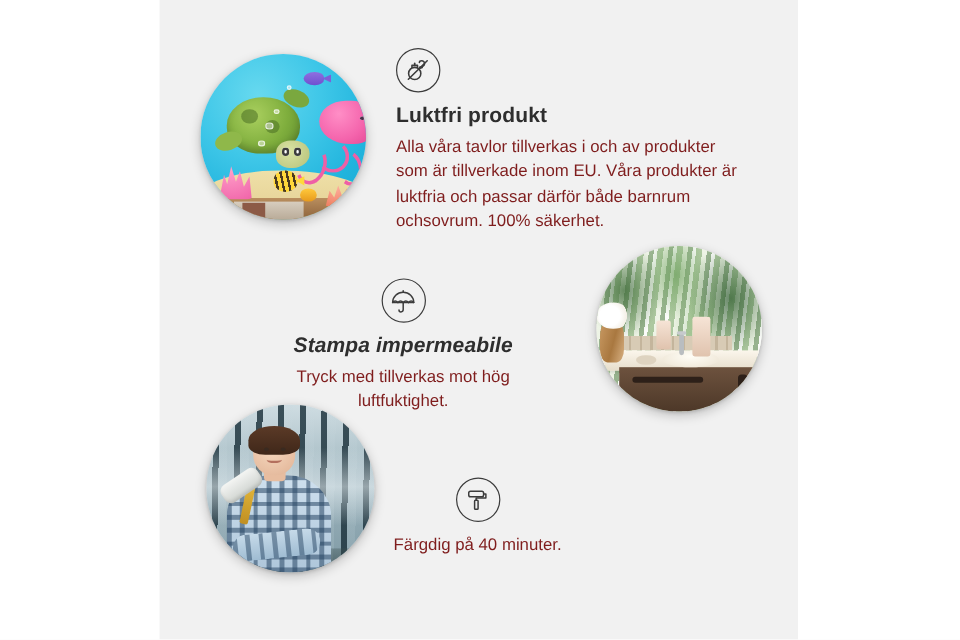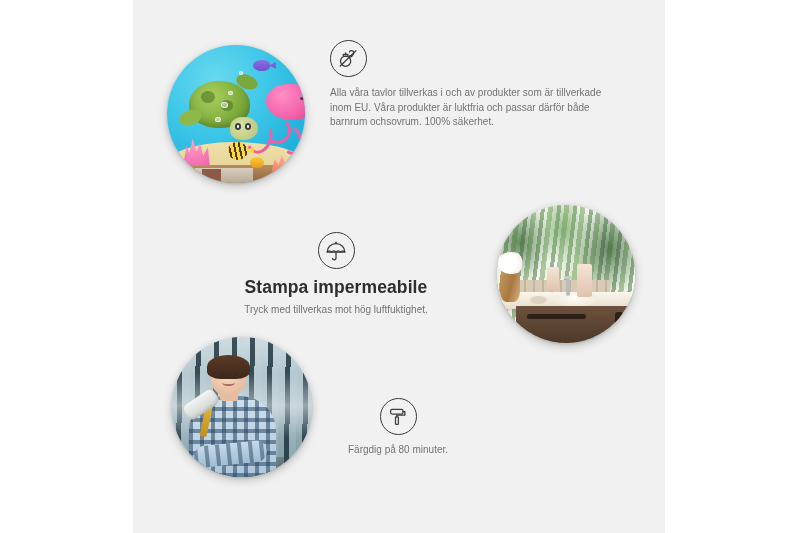--- a/index.html
+++ b/index.html
@@ -303,34 +303,34 @@
     display: flex; align-items: center; justify-content: center;
   }
   .icon-circle svg { display: block; }
   .f-title {
     color: #2e2e2e;
     font-size: 17.5px;
     font-weight: bold;
     letter-spacing: 0.1px;
   }
   .f-body {
-    color: #737373;
-    font-size: 10px;
+    color: #7f1d1d;
+    font-size: 14px;
     line-height: 1.45;
   }
 
   
   #feature-odour { left: 330px; top: 40px; width: 292px; }
   #feature-odour .icon-circle { margin-bottom: 9px; }
   #feature-odour .f-title { margin-bottom: 5px; }
 
   
   #feature-waterproof { left: 212px; top: 232px; width: 248px; text-align: center; }
   #feature-waterproof .icon-circle { margin: 0 auto 8px auto; }
-  #feature-waterproof .f-title { margin-bottom: 5px; }
+  #feature-waterproof .f-title { margin-bottom: 5px; font-style: italic; }
 
   
   #feature-mounting { left: 300px; top: 398px; width: 196px; text-align: center; }
   #feature-mounting .icon-circle { margin: 0 auto 8px auto; }
   #feature-mounting .f-title { margin-bottom: 4px; }
 </style>
 </head>
 <body>
 
 <div id="stage">
@@ -404,20 +404,21 @@
     <div class="icon-circle">
       <svg width="25" height="25" viewBox="0 0 25 25" fill="none" stroke="#3c3c3c" stroke-width="1.3" stroke-linecap="round" stroke-linejoin="round">
         <circle cx="9.6" cy="15.2" r="5.1"></circle>
         <path d="M7.3 10.3 h4.6 v-2.0 h-4.6 z"></path>
         <path d="M9.6 8.3 v-1.5"></path>
         <path d="M13.6 10.0 c2.6 -0.4 4.2 -1.6 4.2 -3.1 c0 -1.3 -1.1 -2.2 -2.4 -2.2 c-1.1 0 -1.9 0.6 -1.9 1.4"></path>
         <path d="M12.9 11.4 l3.0 -1.1"></path>
         <path d="M4.3 20.0 L20.0 4.6"></path>
       </svg>
     </div>
+    <div class="f-title">Luktfri produkt</div>
     <div class="f-body">Alla våra tavlor tillverkas i och av produkter som är tillverkade inom EU. Våra produkter är luktfria och passar därför både barnrum ochsovrum. 100% säkerhet.</div>
   </div>
 
   <div class="feature" id="feature-waterproof">
     <div class="icon-circle">
       <svg width="24" height="24" viewBox="0 0 24 24" fill="none" stroke="#3c3c3c" stroke-width="1.25" stroke-linecap="round" stroke-linejoin="round">
         <path d="M3.2 13.1 C3.2 8.3 7.1 4.6 12 4.6 C16.9 4.6 20.8 8.3 20.8 13.1 Z"></path>
         <path d="M3.2 13.1 C4.6 11.3 6.2 11.3 7.6 13.1"></path>
         <path d="M7.6 13.1 C9.0 11.3 10.6 11.3 12 13.1"></path>
         <path d="M12 13.1 C13.4 11.3 15.0 11.3 16.4 13.1"></path>
@@ -431,16 +432,16 @@
   </div>
 
   <div class="feature" id="feature-mounting">
     <div class="icon-circle">
       <svg width="24" height="24" viewBox="0 0 24 24" fill="none" stroke="#3c3c3c" stroke-width="1.25" stroke-linecap="round" stroke-linejoin="round">
         <rect x="4.6" y="4.4" width="12.4" height="4.6" rx="1.5"></rect>
         <path d="M17.0 6.7 h1.9 v3.3 h-8.1 v1.8"></path>
         <rect x="9.5" y="11.8" width="2.9" height="7.6" rx="0.7"></rect>
       </svg>
     </div>
-    <div class="f-body">Färgdig på 80 minuter.</div>
+    <div class="f-body">Färgdig på 40 minuter.</div>
   </div>
 
 </div>
 
 </body></html>

